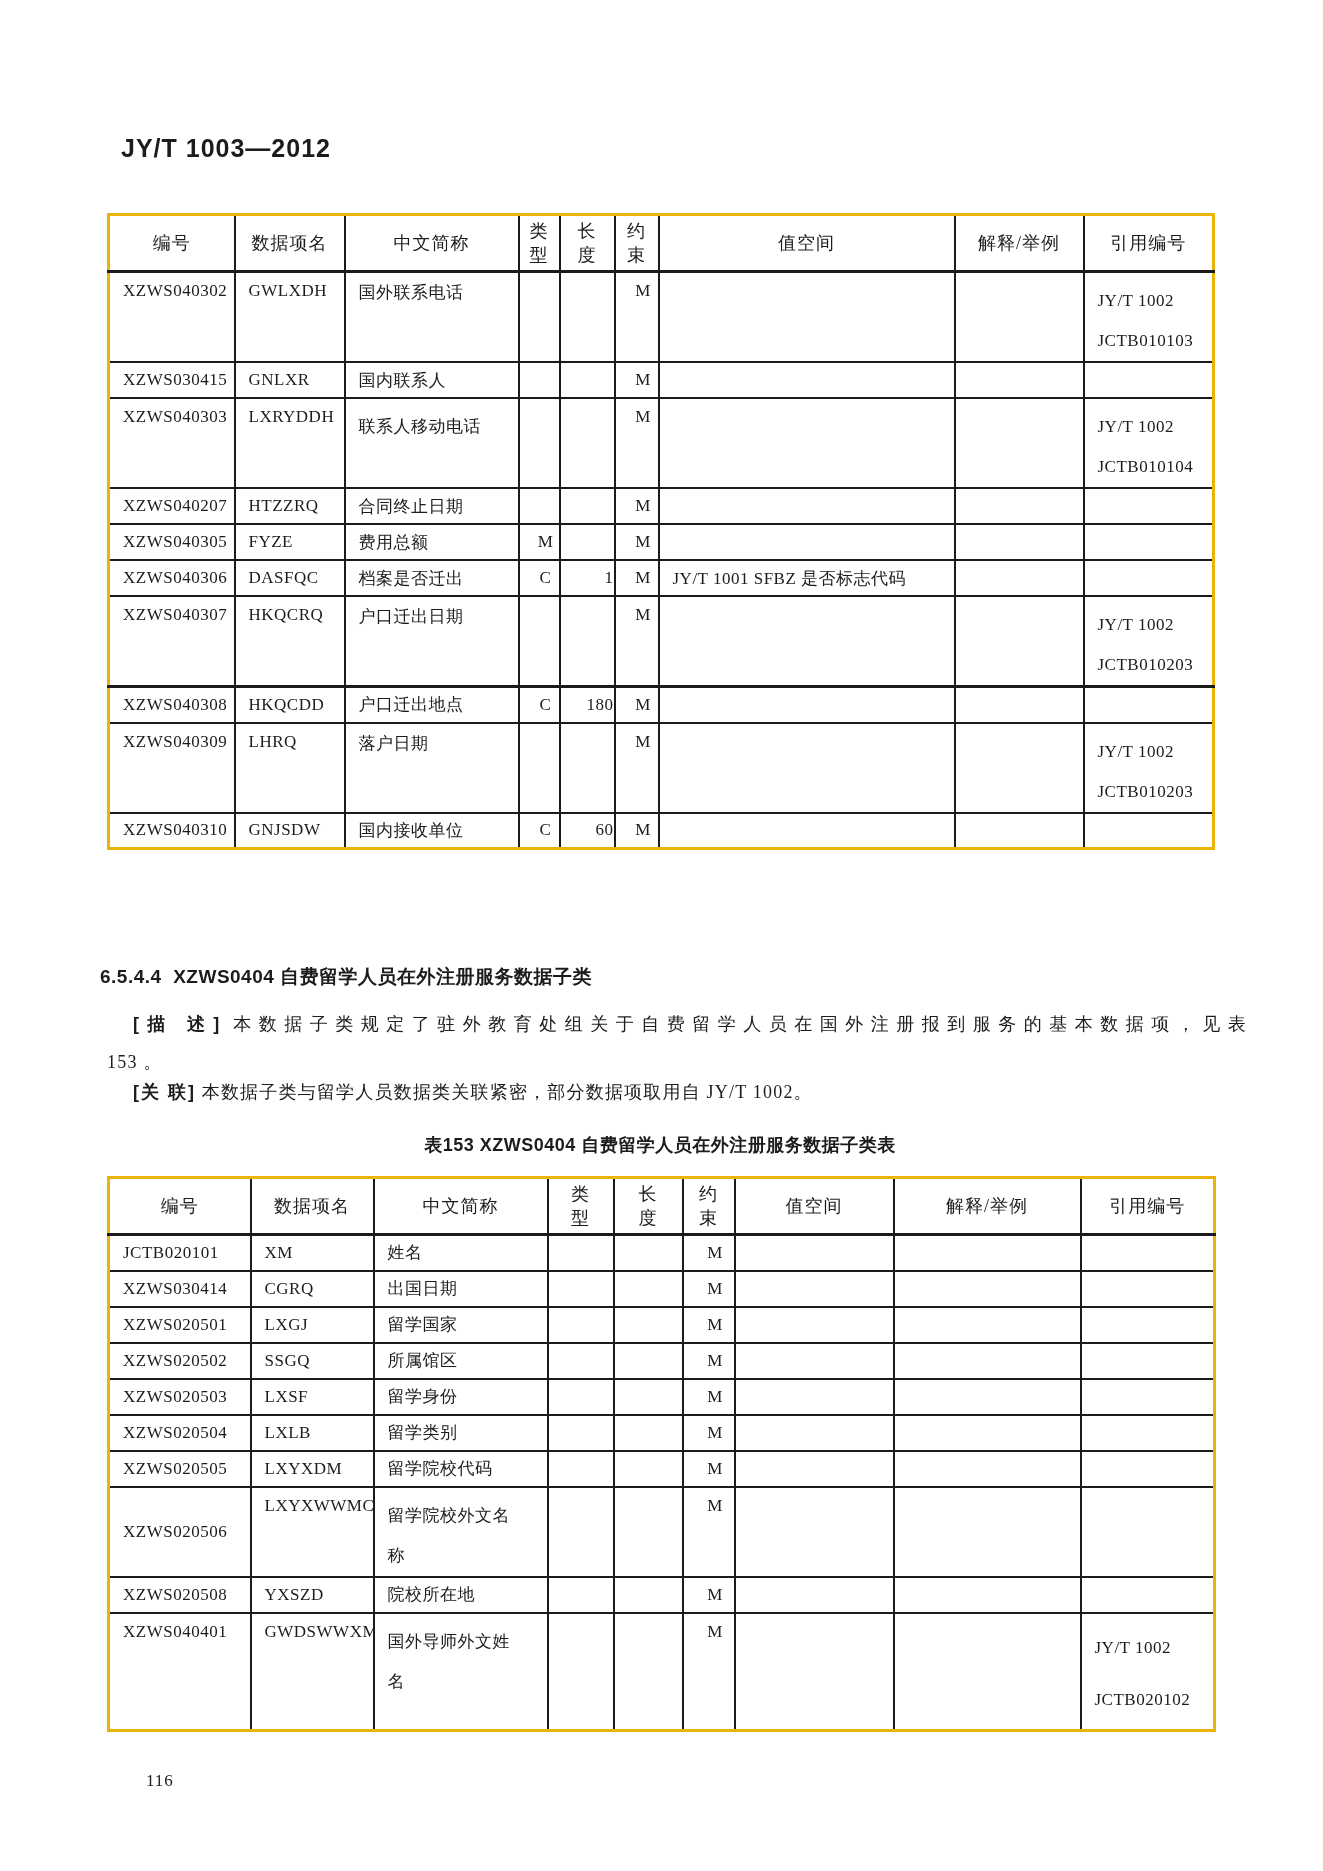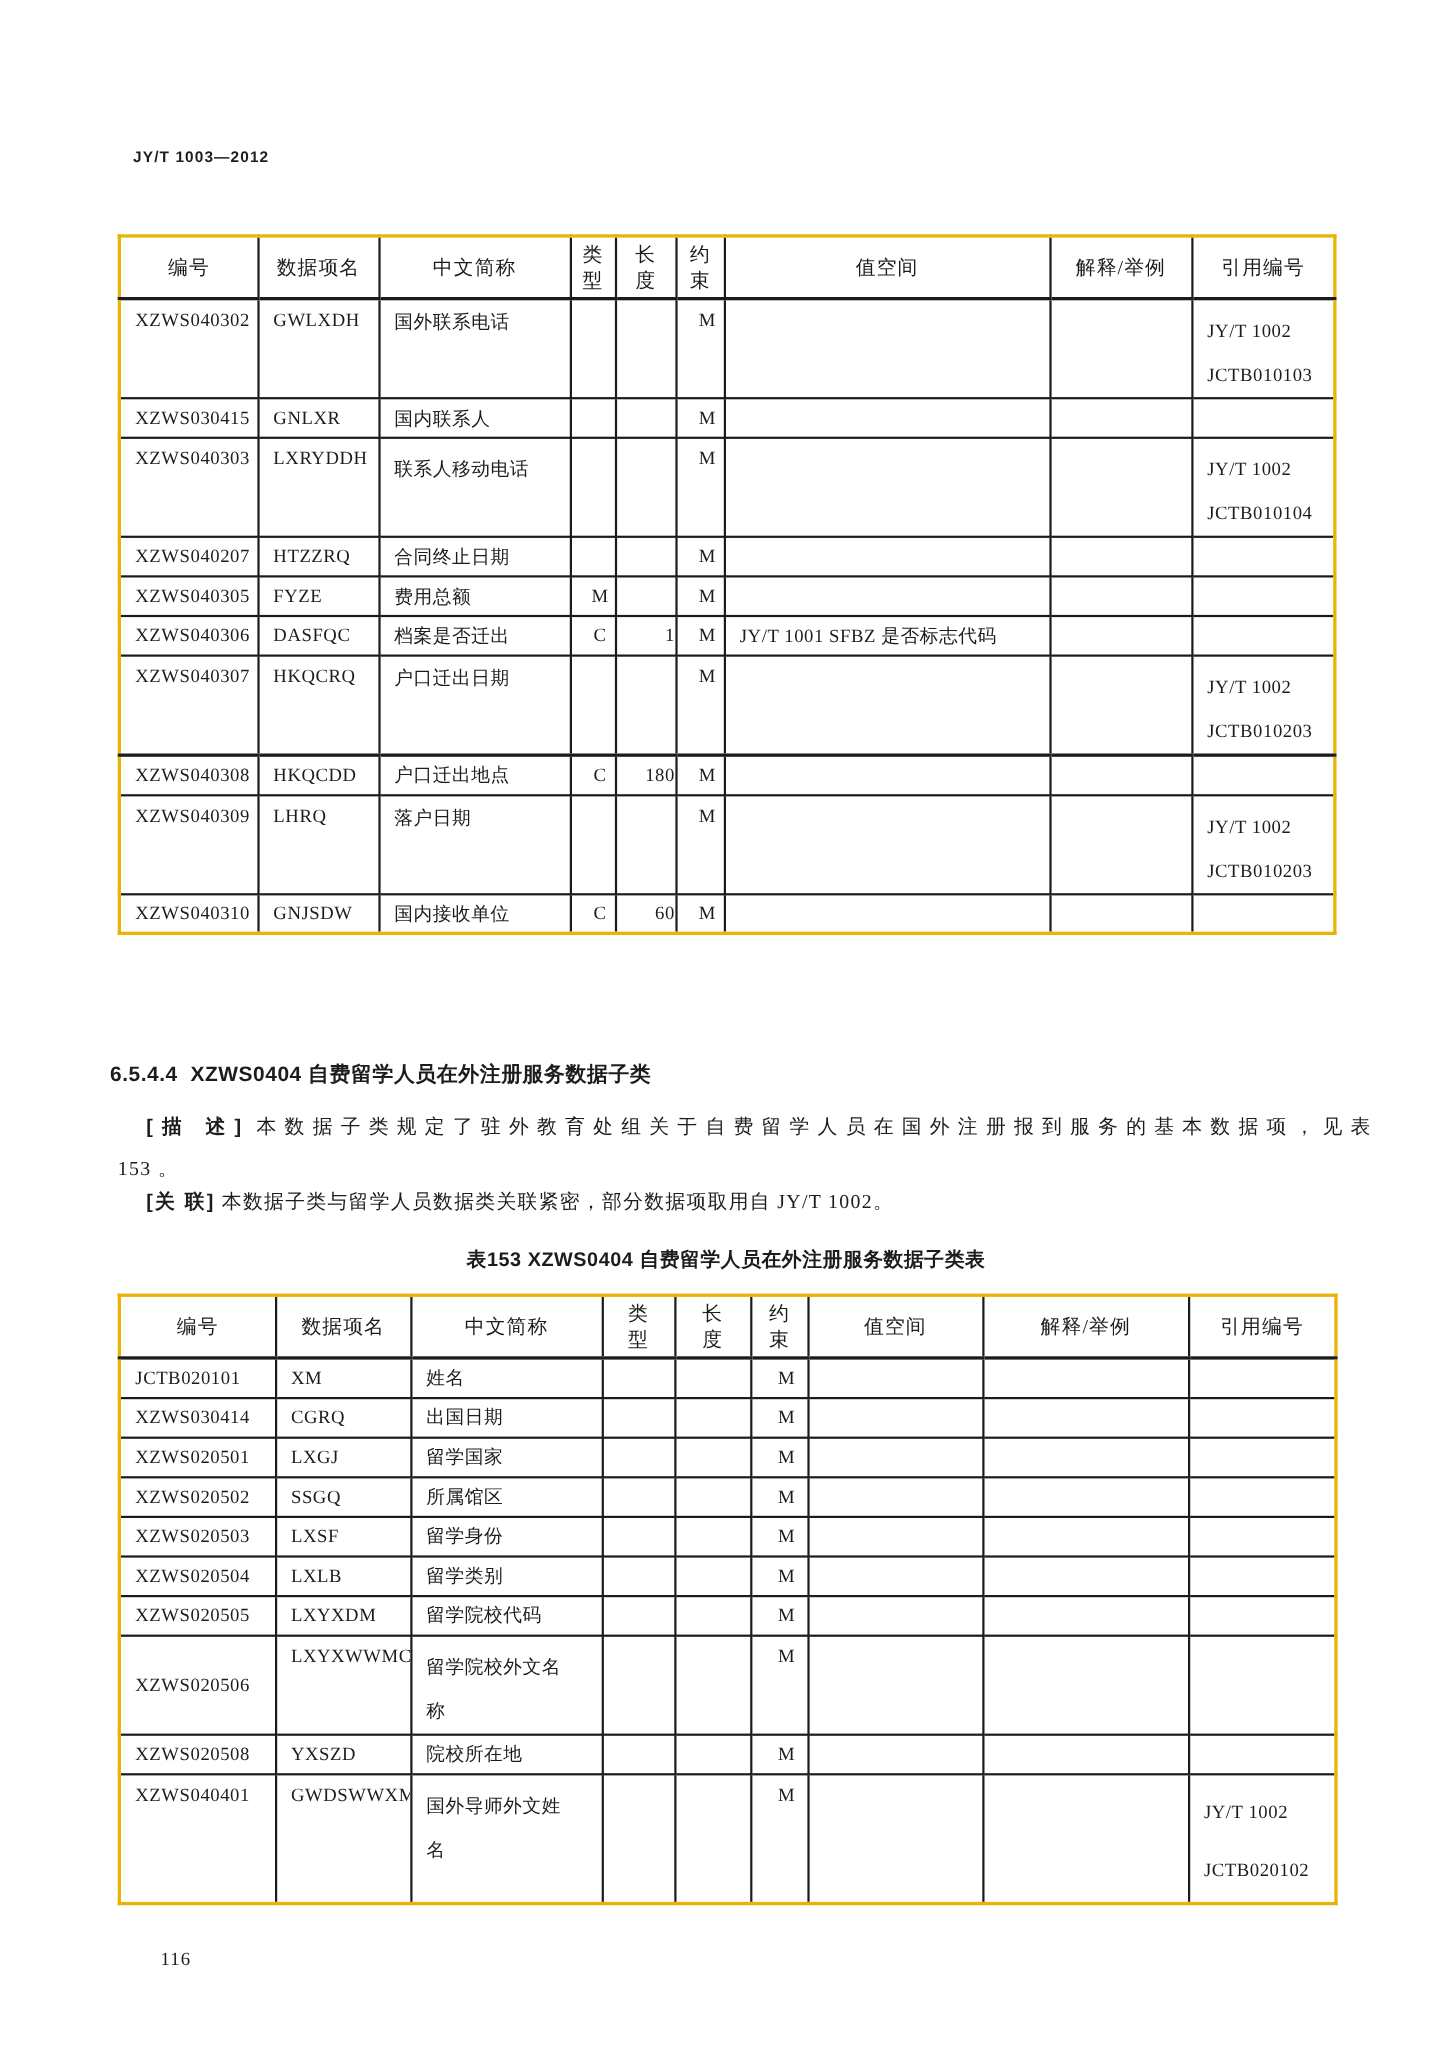--- a/index.html
+++ b/index.html
@@ -4,21 +4,21 @@
 <style>
   html,body{margin:0;padding:0;background:#e8e8e8;}
   .sheet{
     position:relative;width:1323px;height:1871px;background:#ffffff;
     font-family:"Liberation Serif","DejaVu Serif",serif;color:#1c1c1c;
     overflow:hidden;margin:0 auto;
   }
   .hdr-title{
     position:absolute;left:121px;top:134px;
     font-family:"Liberation Sans","DejaVu Sans",sans-serif;
-    font-weight:600;font-size:14px;letter-spacing:1px;
+    font-weight:600;font-size:25px;letter-spacing:1px;
   }
   table.std{
     position:absolute;border-collapse:collapse;table-layout:fixed;
     border:3px solid #eab308;
   }
   #table1{left:107px;top:213px;width:1106px;}
   #table2{left:107px;top:1176px;width:1106px;}
   table.std th{
     border:2px solid #1b1b1b;border-bottom:3px solid #1b1b1b;
     font-weight:normal;font-size:18px;letter-spacing:1px;

